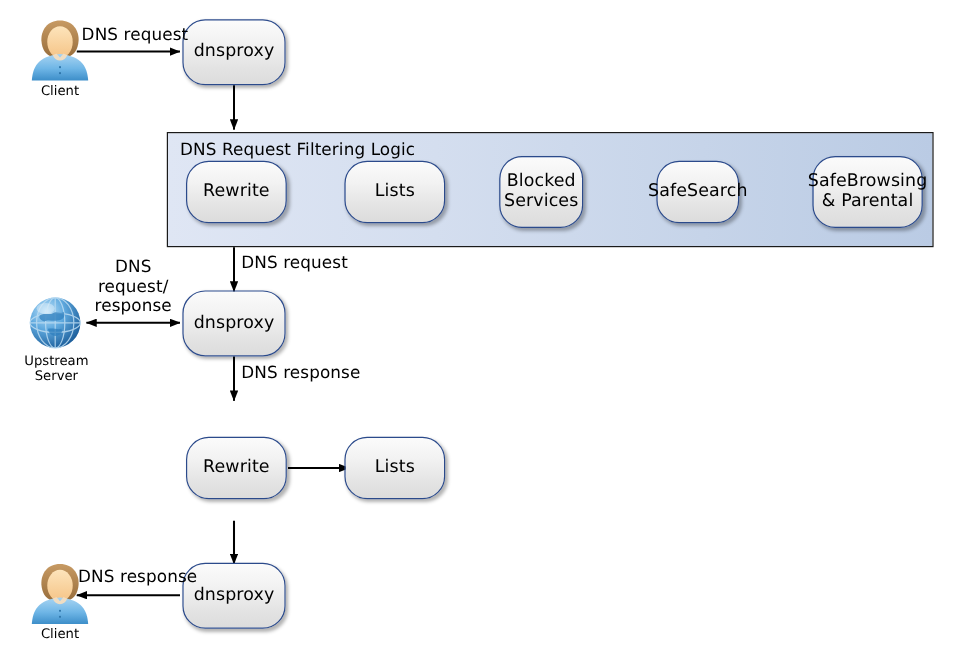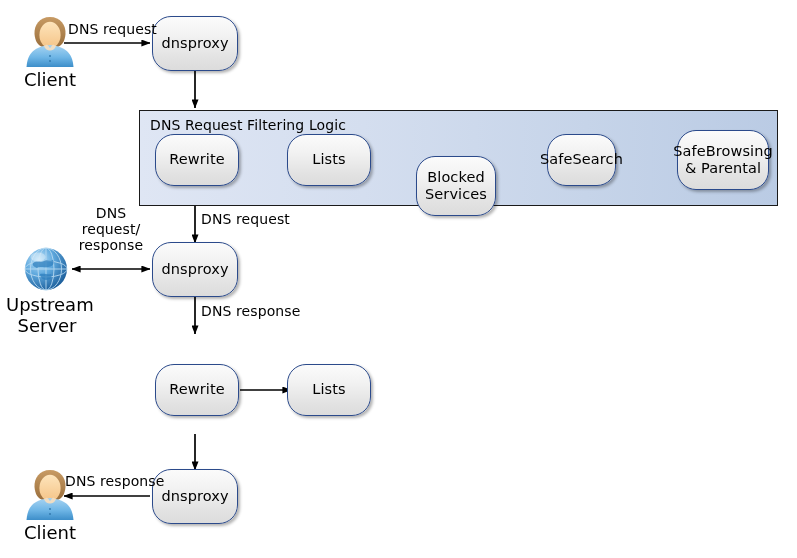--- a/index.html
+++ b/index.html
@@ -73,21 +73,21 @@
     color: #000000;
     white-space: pre-line;
     line-height: 1.16;
     letter-spacing: 0.1px;
   }
   .edge-label.center { text-align: center; }
 
   
   .actor-label {
     position: absolute;
-    font-size: 18px;
+    font-size: 11px;
     color: #000000;
     text-align: center;
     white-space: pre-line;
     line-height: 1.16;
   }
 
   
   .icon-wrap {
     position: absolute;
   }
@@ -165,21 +165,21 @@
   <div class="group" style="left:139px; top:110px; width:639px; height:96px;">
     <div class="group-title">DNS Request Filtering Logic</div>
   </div>
 
   <div class="node" style="left:155px; top:134px; width:84px; height:52px;">
     <span class="nlabel">Rewrite</span>
   </div>
   <div class="node" style="left:287px; top:134px; width:84px; height:52px;">
     <span class="nlabel">Lists</span>
   </div>
-  <div class="node" style="left:416px; top:130px; width:80px; height:60px;margin-top:26px;">
+  <div class="node" style="left:416px; top:130px; width:70px; height:60px;">
     <span class="nlabel">Blocked
 Services</span>
   </div>
   <div class="node" style="left:547px; top:134px; width:69px; height:52px;">
     <span class="nlabel">SafeSearch</span>
   </div>
   <div class="node" style="left:677px; top:130px; width:92px; height:60px;">
     <span class="nlabel">SafeBrowsing
 &amp; Parental</span>
   </div>
@@ -204,21 +204,21 @@
         <line x1="26" y1="5" x2="26" y2="47"></line>
       </g>
       <path d="M13 20 C17 17 21 20 24 18 C27 16 30 19 33 17 C35 21 32 24 28 24 C24 25 20 23 17 25 C14 24 12 22 13 20 Z" fill="#2f7fbd" opacity="0.75"></path>
       <path d="M20 31 C24 30 28 32 31 31 C33 34 30 37 26 37 C23 37 20 34 20 31 Z" fill="#2f7fbd" opacity="0.75"></path>
       <ellipse cx="18" cy="14" rx="7.5" ry="4.5" fill="#ffffff" opacity="0.33"></ellipse>
     </svg>
   </div>
   <div class="actor-label" style="left:6px; top:295px; width:82px;">Upstream
 Server</div>
 
-  <div class="edge-label center" style="left:76px; top:205px; width:70px;text-align:center;">DNS
+  <div class="edge-label center" style="left:76px; top:215px; width:70px;text-align:center;">DNS
 request/
 response</div>
 
   <div class="node" style="left:152px; top:242px; width:86px; height:55px;">
     <span class="nlabel">dnsproxy</span>
   </div>
 
   <div class="edge-label" style="left:201px; top:303px;">DNS response</div>
 
 

